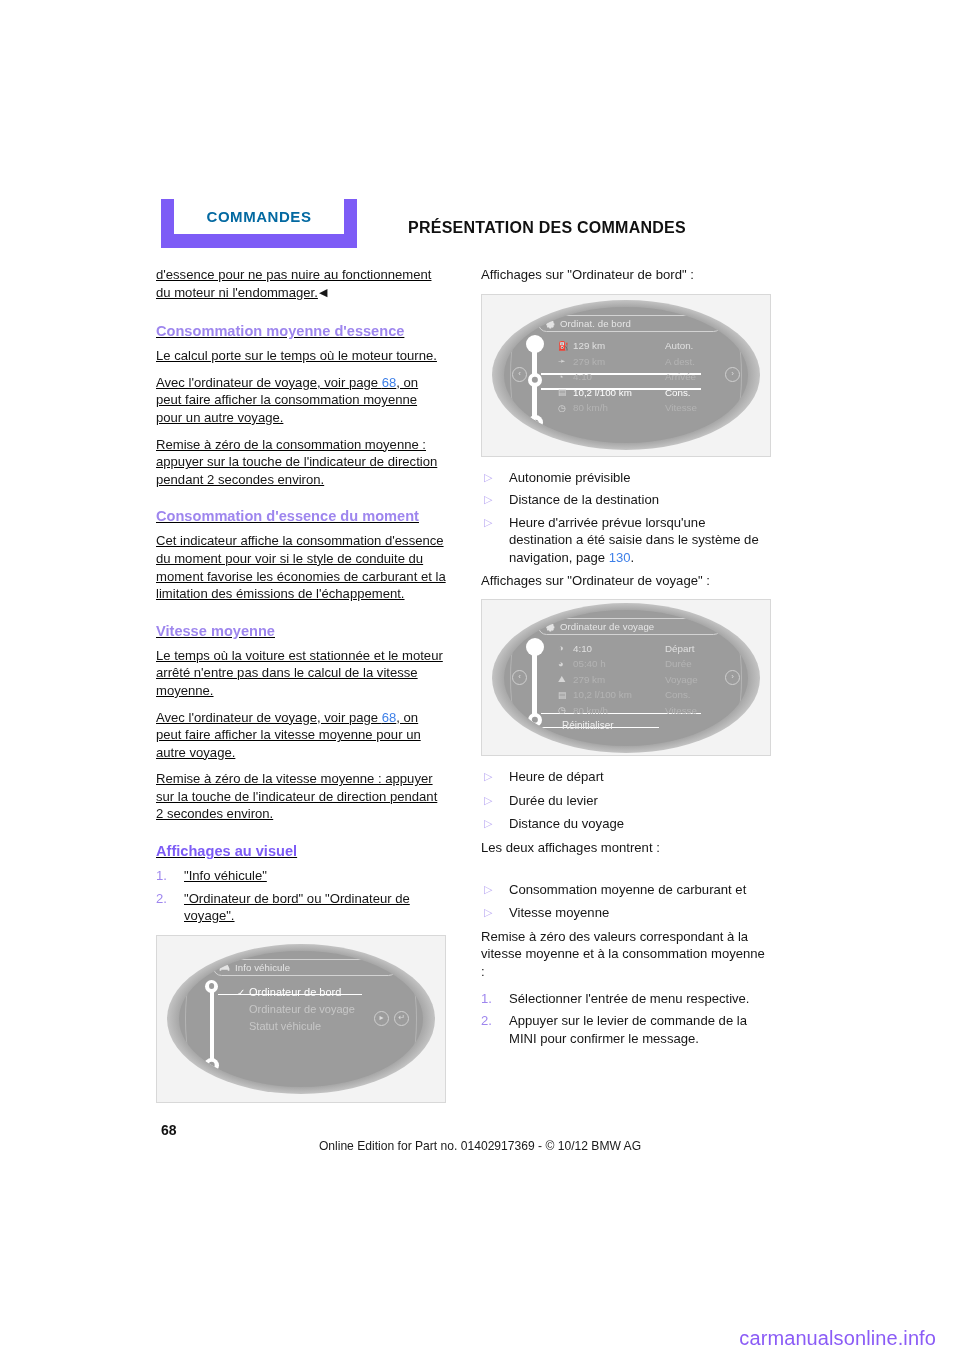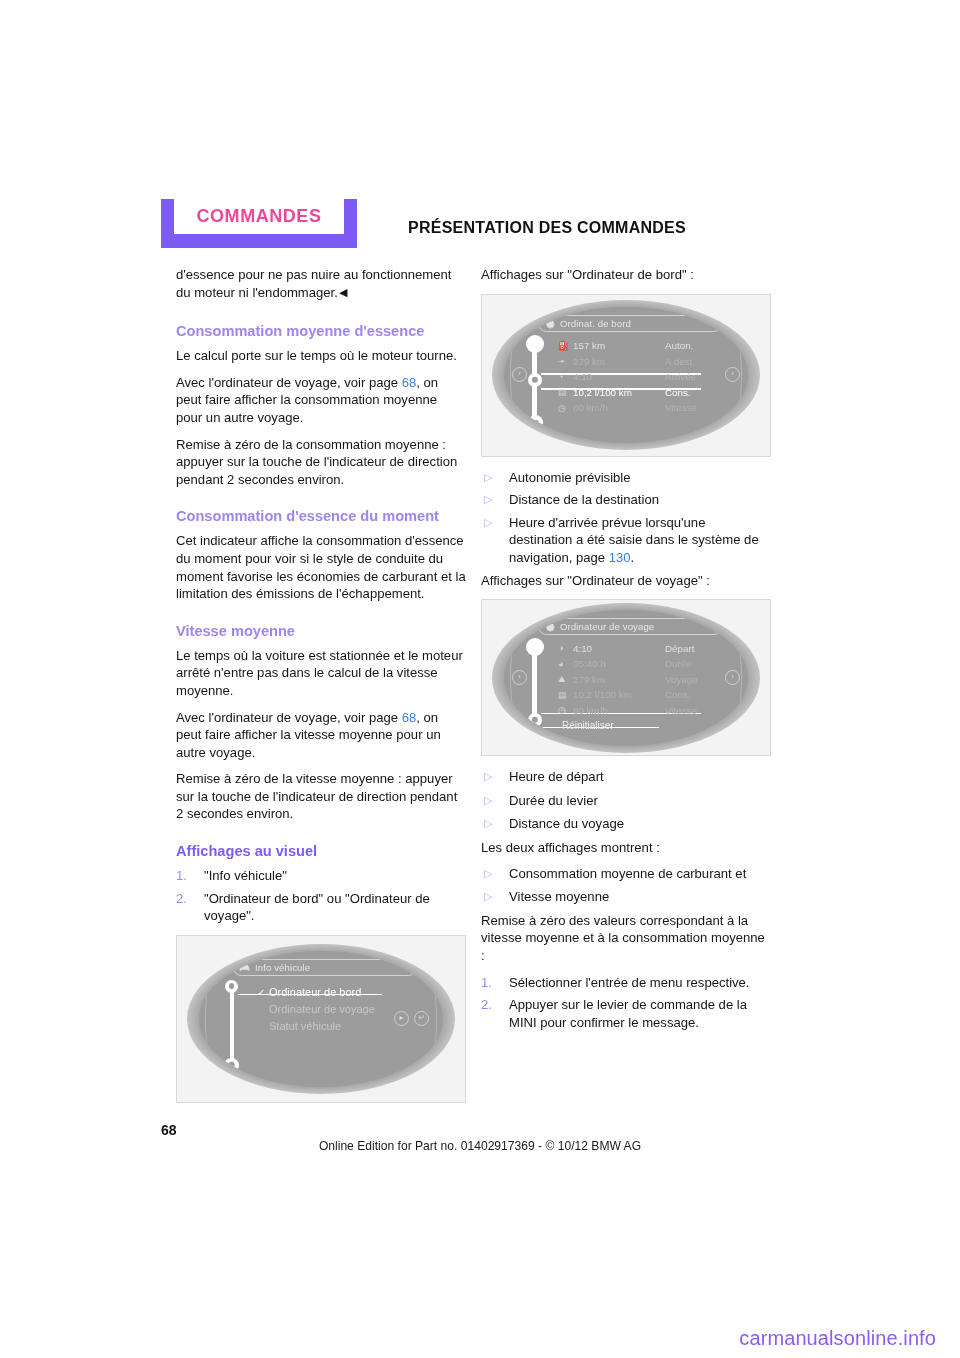--- a/index.html
+++ b/index.html
@@ -46,52 +46,52 @@
   }
   .chapter-tab-inner {
     width: 100%;
     height: 100%;
     background: #ffffff;
     display: flex;
     align-items: center;
     justify-content: center;
   }
   .chapter-tab-label {
-    color: #ec4899;
-    font-size: 18px;
+    color: #0369a1;
+    font-size: 15px;
     font-weight: bold;
     letter-spacing: 0.55px;
   }
   .section-label {
     position: absolute;
     left: 211px;
     top: 20px;
     font-size: 16px;
     font-weight: bold;
     letter-spacing: 0.25px;
     color: #111111;
     padding-left: 36px;
   }
 
   
   .col {
     position: absolute;
     width: 290px;
     top: 266px;
   }
-  .col-left  { left: 176px; }
+  .col-left  { left: 156px; text-decoration: underline; }
   .col-right { left: 481px; }
 
   p.body {
     margin: 0 0 9px 0;
     font-size: 13.1px;
     line-height: 17.6px;
     color: #161616;
   }
-  p.body.tight { margin-bottom: 8px; }
+  p.body.tight { margin-bottom: 24px; }
 
   h2.head {
     margin: 19px 0 6px 0;
     font-size: 14.6px;
     font-weight: bold;
     line-height: 19px;
     color: #9e86ee;
   }
   h2.head.first { margin-top: 21px; }
   h2.head.dark {
@@ -451,21 +451,21 @@
           <div class="knob" style="left:22px; top:28px; width:18px; height:18px;"></div>
           <div class="rail-line" style="left:28px; top:36px; width:5px; height:82px;"></div>
           <div class="knob ring" style="left:24px; top:66px; width:14px; height:14px;"></div>
           <div class="knob ring" style="left:24px; top:108px; width:15px; height:15px;"></div>
           <div class="hl-line" style="left:37px; top:66px; width:160px;"></div>
           <div class="hl-line" style="left:37px; top:81px; width:160px;"></div>
 
           <div class="rows">
             <div class="row">
               <span class="r-ico">⛽</span>
-              <span class="r-val">157 km</span>
+              <span class="r-val">129 km</span>
               <span class="r-lab">Auton.</span>
             </div>
             <div class="row dim">
               <span class="r-ico">➛</span>
               <span class="r-val">279 km</span>
               <span class="r-lab">A dest.</span>
             </div>
             <div class="row dim">
               <span class="r-ico">◔</span>
               <span class="r-val">4:10</span>

